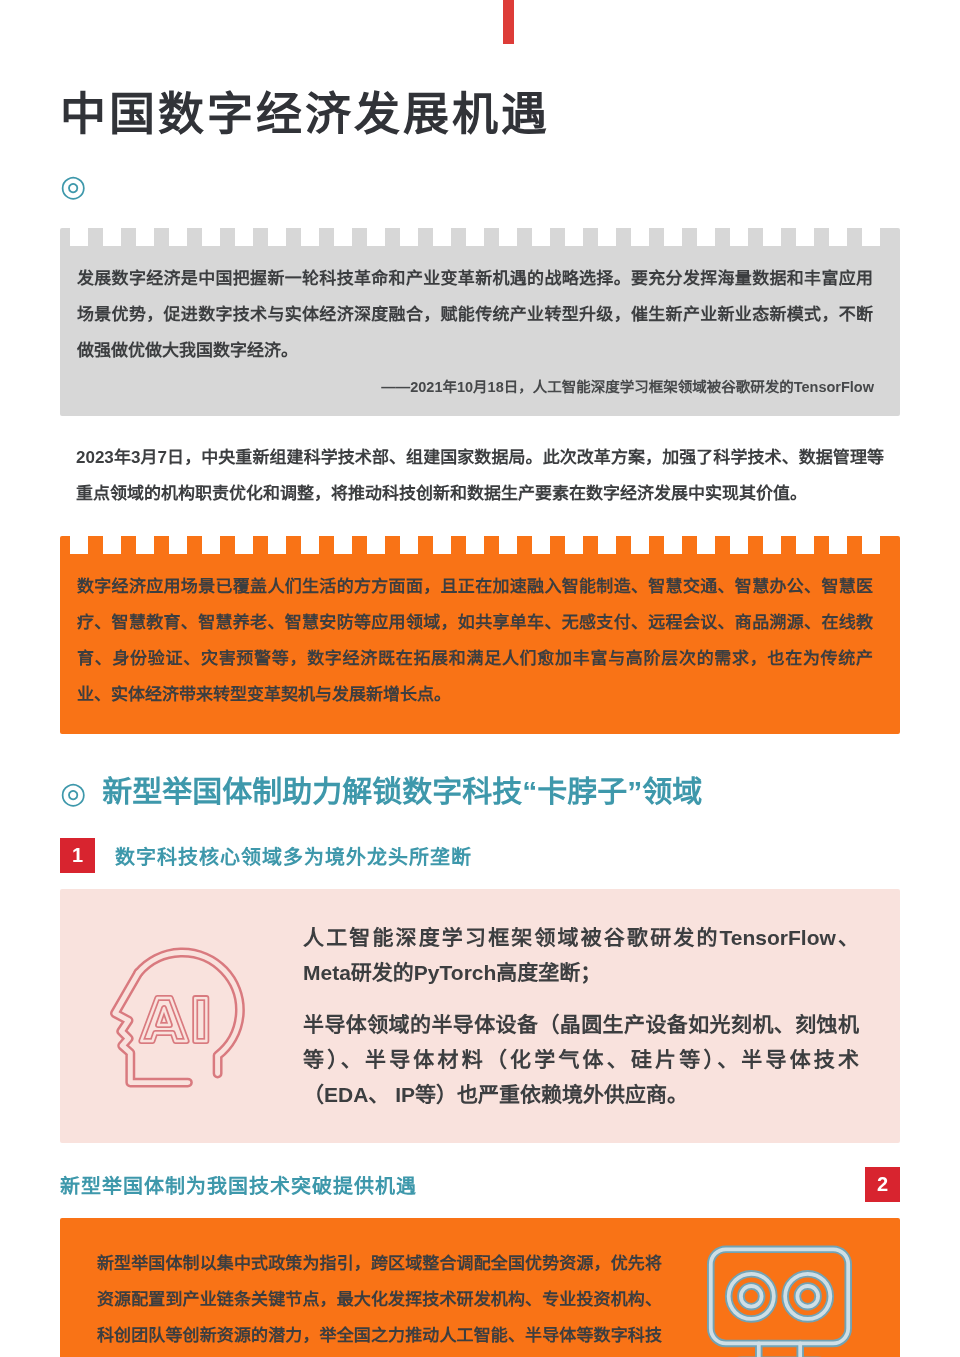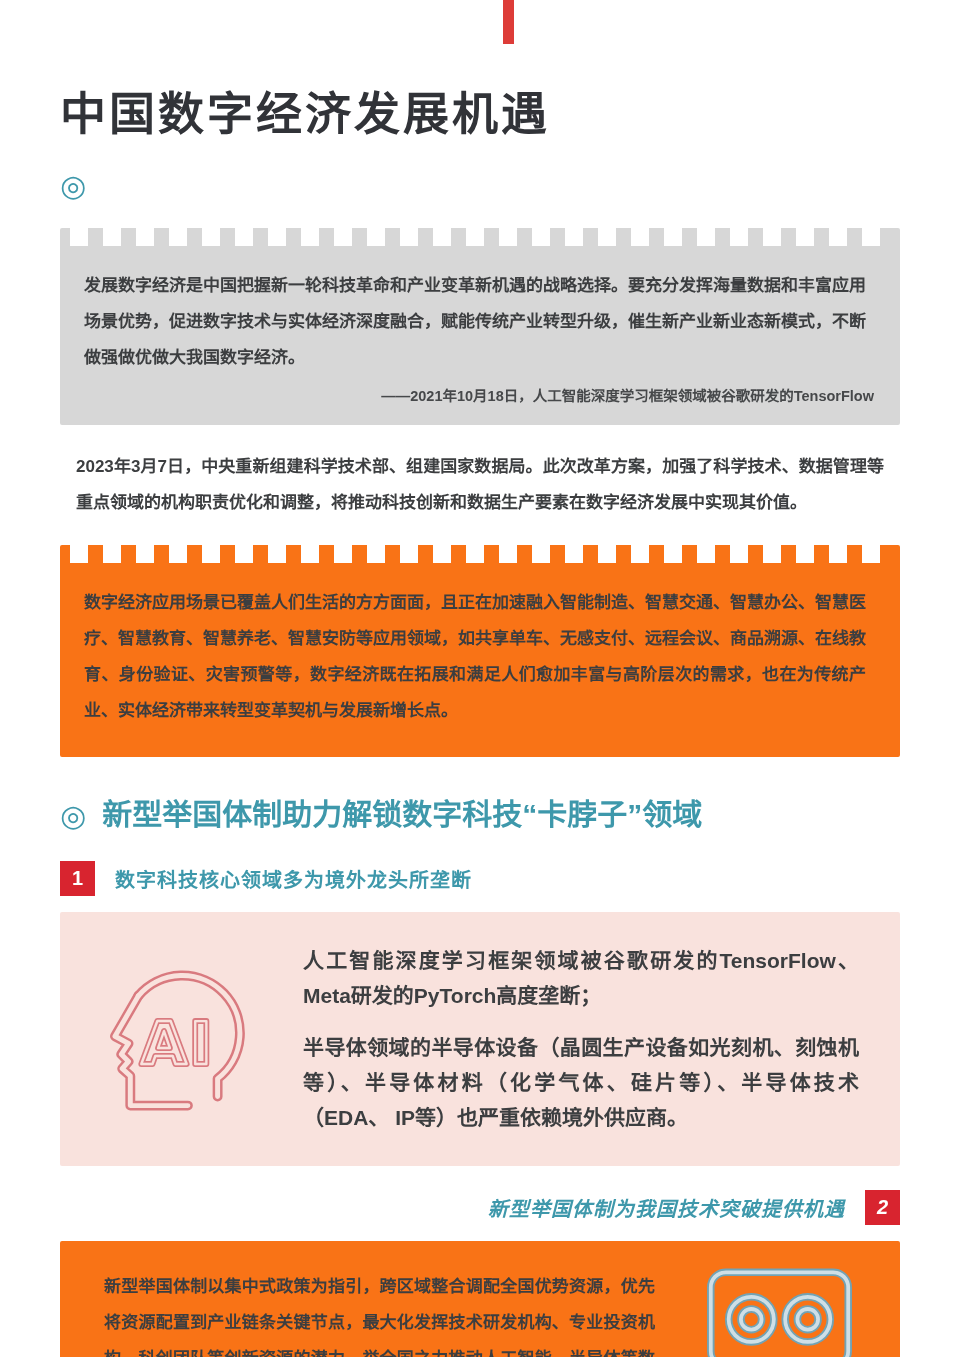--- a/index.html
+++ b/index.html
@@ -25,29 +25,29 @@
   .box.blue{background:#f97316;}
   .box.pink{background:#f9e2dd;}
   .strip{
     height:18px;margin:10px 10px 0;
     background:repeating-linear-gradient(90deg,#ffffff 0 18px,transparent 18px 33px);
   }
   .box-inner{padding:14px 26px 20px 16px;}
 
   .body-text{
     font-size:17px;line-height:36px;font-weight:700;color:#3c3e40;
-    margin:8px;text-align:justify;
+    margin:1px;text-align:justify;
   }
   .attrib{
     font-size:14.5px;font-weight:700;color:#46484a;text-align:right;margin:6px 0 0;
   }
   .white-para{padding:0 16px;margin:0 0 24px;}
 
   .point-row{display:flex;align-items:center;gap:20px;margin:14px 0 16px;}
-  .point-row.right{justify-content:flex-end;font-style:italic;}
+  .point-row.right{justify-content:space-between;}
   .badge{
     width:35px;height:35px;background:#d8242f;color:#ffffff;flex:0 0 35px;
     font-size:20px;font-weight:800;display:flex;align-items:center;justify-content:center;
   }
   .point-title{color:#3e98ab;font-size:20px;font-weight:800;letter-spacing:1px;}
 
   .pink-flex{display:flex;align-items:center;gap:22px;padding:14px 24px 14px 14px;}
   .icon-col{flex:0 0 190px;display:flex;justify-content:center;align-items:flex-start;}
   .text-col{flex:1;}
   .text-col p{margin:17px;font-size:21px;line-height:35px;font-weight:700;color:#3c3e40;text-align:justify;}

